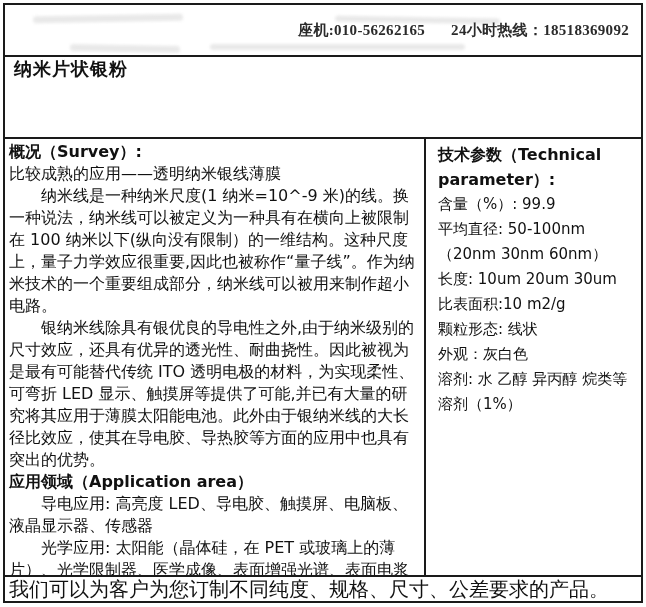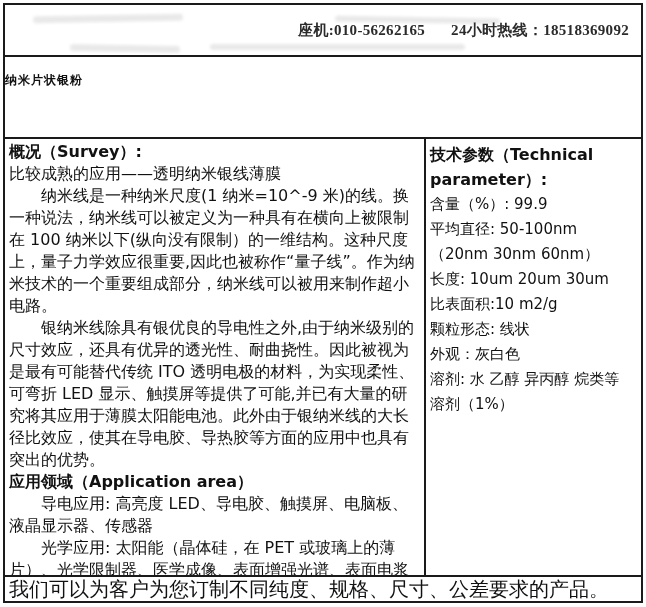--- a/index.html
+++ b/index.html
@@ -54,22 +54,23 @@
   .smudge.s1 { left: 28px;  top: 10px; width: 150px; height: 7px; transform: rotate(-1deg); }
   .smudge.s2 { left: 330px; top: 12px; width: 165px; height: 6px; transform: rotate(1deg); }
   .smudge.s3 { left: 65px;  top: 40px; width: 110px; height: 7px; transform: rotate(1deg); }
   .smudge.s4 { left: 205px; top: 39px; width: 255px; height: 6px; }
   
   .row-title {
     flex: 0 0 auto;
     border-top: 2px solid #1a1a1a;
     height: 32px;
     display: flex;
-    align-items: flex-end;
-    font-size: 12px;
+    align-items: flex-start;
+    padding-left: 9px;
+    font-size: 18px;
     font-weight: bold;
     letter-spacing: 1px;
   }
   
   .row-content {
     flex: 1 1 auto;
     border-top: 2px solid #1a1a1a;
     display: flex;
     min-height: 0;
     margin-top: 48px;
@@ -78,21 +79,21 @@
     width: 412px;
     flex: 0 0 auto;
     padding: 2px 3px 0 4px;
     font-size: 16px;
     line-height: 22px;
     overflow: hidden;
   }
   .col-right {
     flex: 1 1 auto;
     border-left: 2px solid #1a1a1a;
-    padding: 3px 4px 0 4px;
+    padding: 3px 4px 0 12px;
     font-size: 15px;
     line-height: 25px;
     overflow: hidden;
   }
   .col-left p, .col-right p { margin: 0; }
   .para-indent { text-indent: 2em; }
   .section-heading {
     font-weight: bold;
     font-size: 16px;
   }

